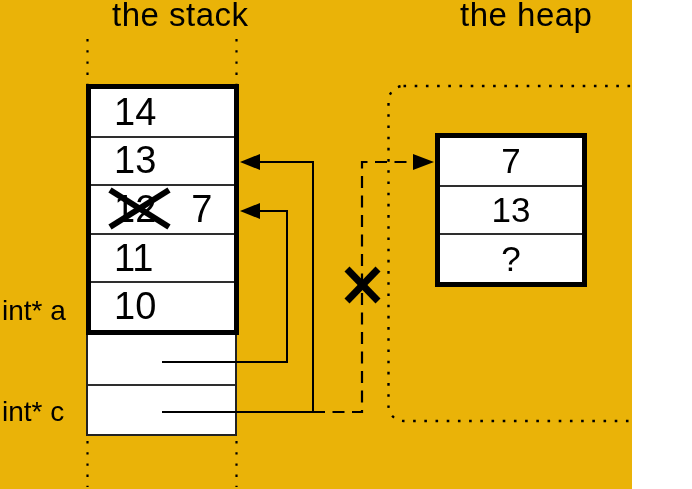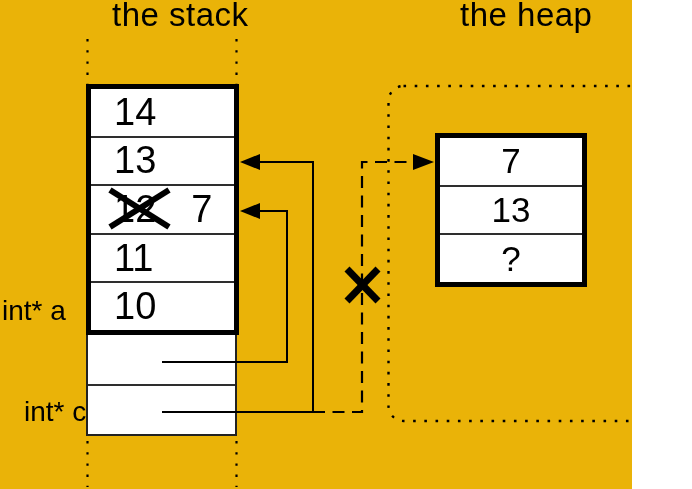--- a/index.html
+++ b/index.html
@@ -65,21 +65,21 @@
     position: absolute;
     left: 2px;
     width: 70px;
     text-align: left;
     font-size: 28px;
     line-height: 30px;
     white-space: nowrap;
   }
   .label-a { top: 296px; }
   .label-b { top: 348px; }
-  .label-c { top: 397px; margin-left: 22px; }
+  .label-c { top: 397px; }
 
   .heap-box {
     position: absolute;
     left: 435px; top: 133px;
     width: 152px; height: 154px;
     border: 5px solid #000;
     box-sizing: border-box;
     display: flex;
     flex-direction: column;
     background: #fff;

